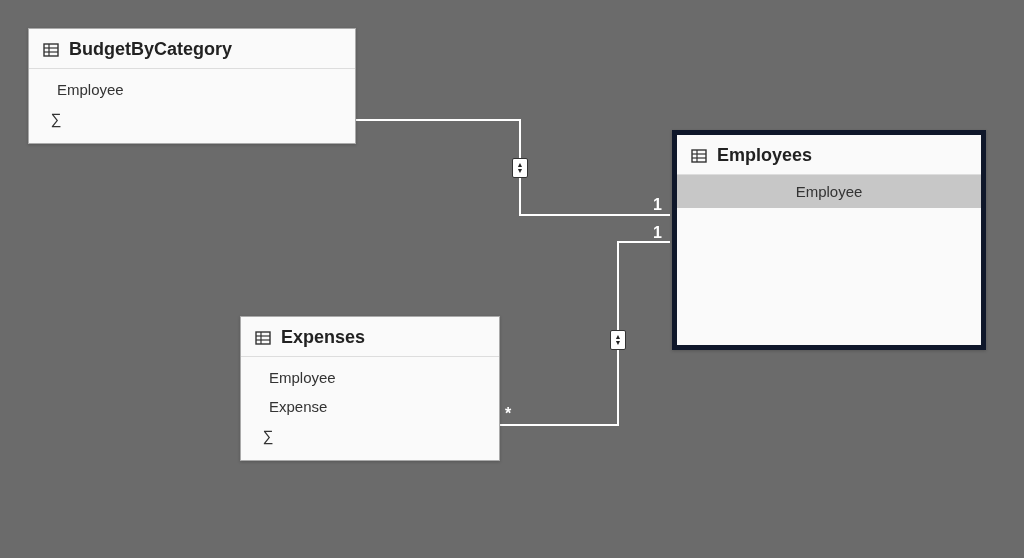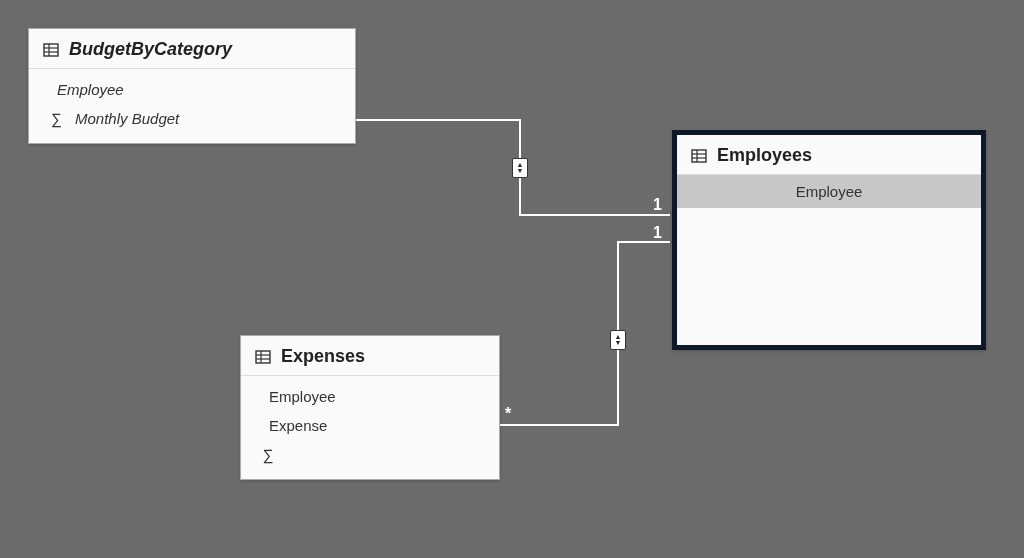--- a/index.html
+++ b/index.html
@@ -111,42 +111,41 @@
   </svg>
 
   <div class="rel-label" style="left:310px; top:100px;">*</div>
   <div class="rel-label" style="left:653px; top:196px;">1</div>
   <div class="direction-marker" style="left:512px; top:158px;"></div>
 
   <div class="rel-label" style="left:505px; top:405px;">*</div>
   <div class="rel-label" style="left:653px; top:224px;">1</div>
   <div class="direction-marker" style="left:610px; top:330px;"></div>
 
-  <div class="table-card" style="left:28px; top:28px; width:328px;font-style:italic;">
+  <div class="table-card" style="left:28px; top:28px; width:328px;">
     <div class="table-header">
       <svg class="table-icon" viewBox="0 0 16 16">
           <rect x="1" y="2" width="14" height="12" fill="none" stroke="#333" stroke-width="1.4"></rect>
           <line x1="1" y1="6" x2="15" y2="6" stroke="#333" stroke-width="1.2"></line>
           <line x1="1" y1="10" x2="15" y2="10" stroke="#333" stroke-width="1.2"></line>
           <line x1="6" y1="2" x2="6" y2="14" stroke="#333" stroke-width="1.2"></line>
         </svg>
       <span>BudgetByCategory</span>
     </div>
     <div class="table-body">
       <div class="field-row field-indent">
         <span class="field-label">Employee</span>
       </div>
       <div class="field-row">
         <span class="field-icon">∑</span>
-        <span class="field-label">Monthly Budget</span>
       </div>
     </div>
   </div>
 
-  <div class="table-card" style="left:240px; top:335px; width:255px;">
+  <div class="table-card" style="left:240px; top:316px; width:255px;">
     <div class="table-header">
       <svg class="table-icon" viewBox="0 0 16 16">
           <rect x="1" y="2" width="14" height="12" fill="none" stroke="#333" stroke-width="1.4"></rect>
           <line x1="1" y1="6" x2="15" y2="6" stroke="#333" stroke-width="1.2"></line>
           <line x1="1" y1="10" x2="15" y2="10" stroke="#333" stroke-width="1.2"></line>
           <line x1="6" y1="2" x2="6" y2="14" stroke="#333" stroke-width="1.2"></line>
         </svg>
       <span>Expenses</span>
     </div>
     <div class="table-body">

